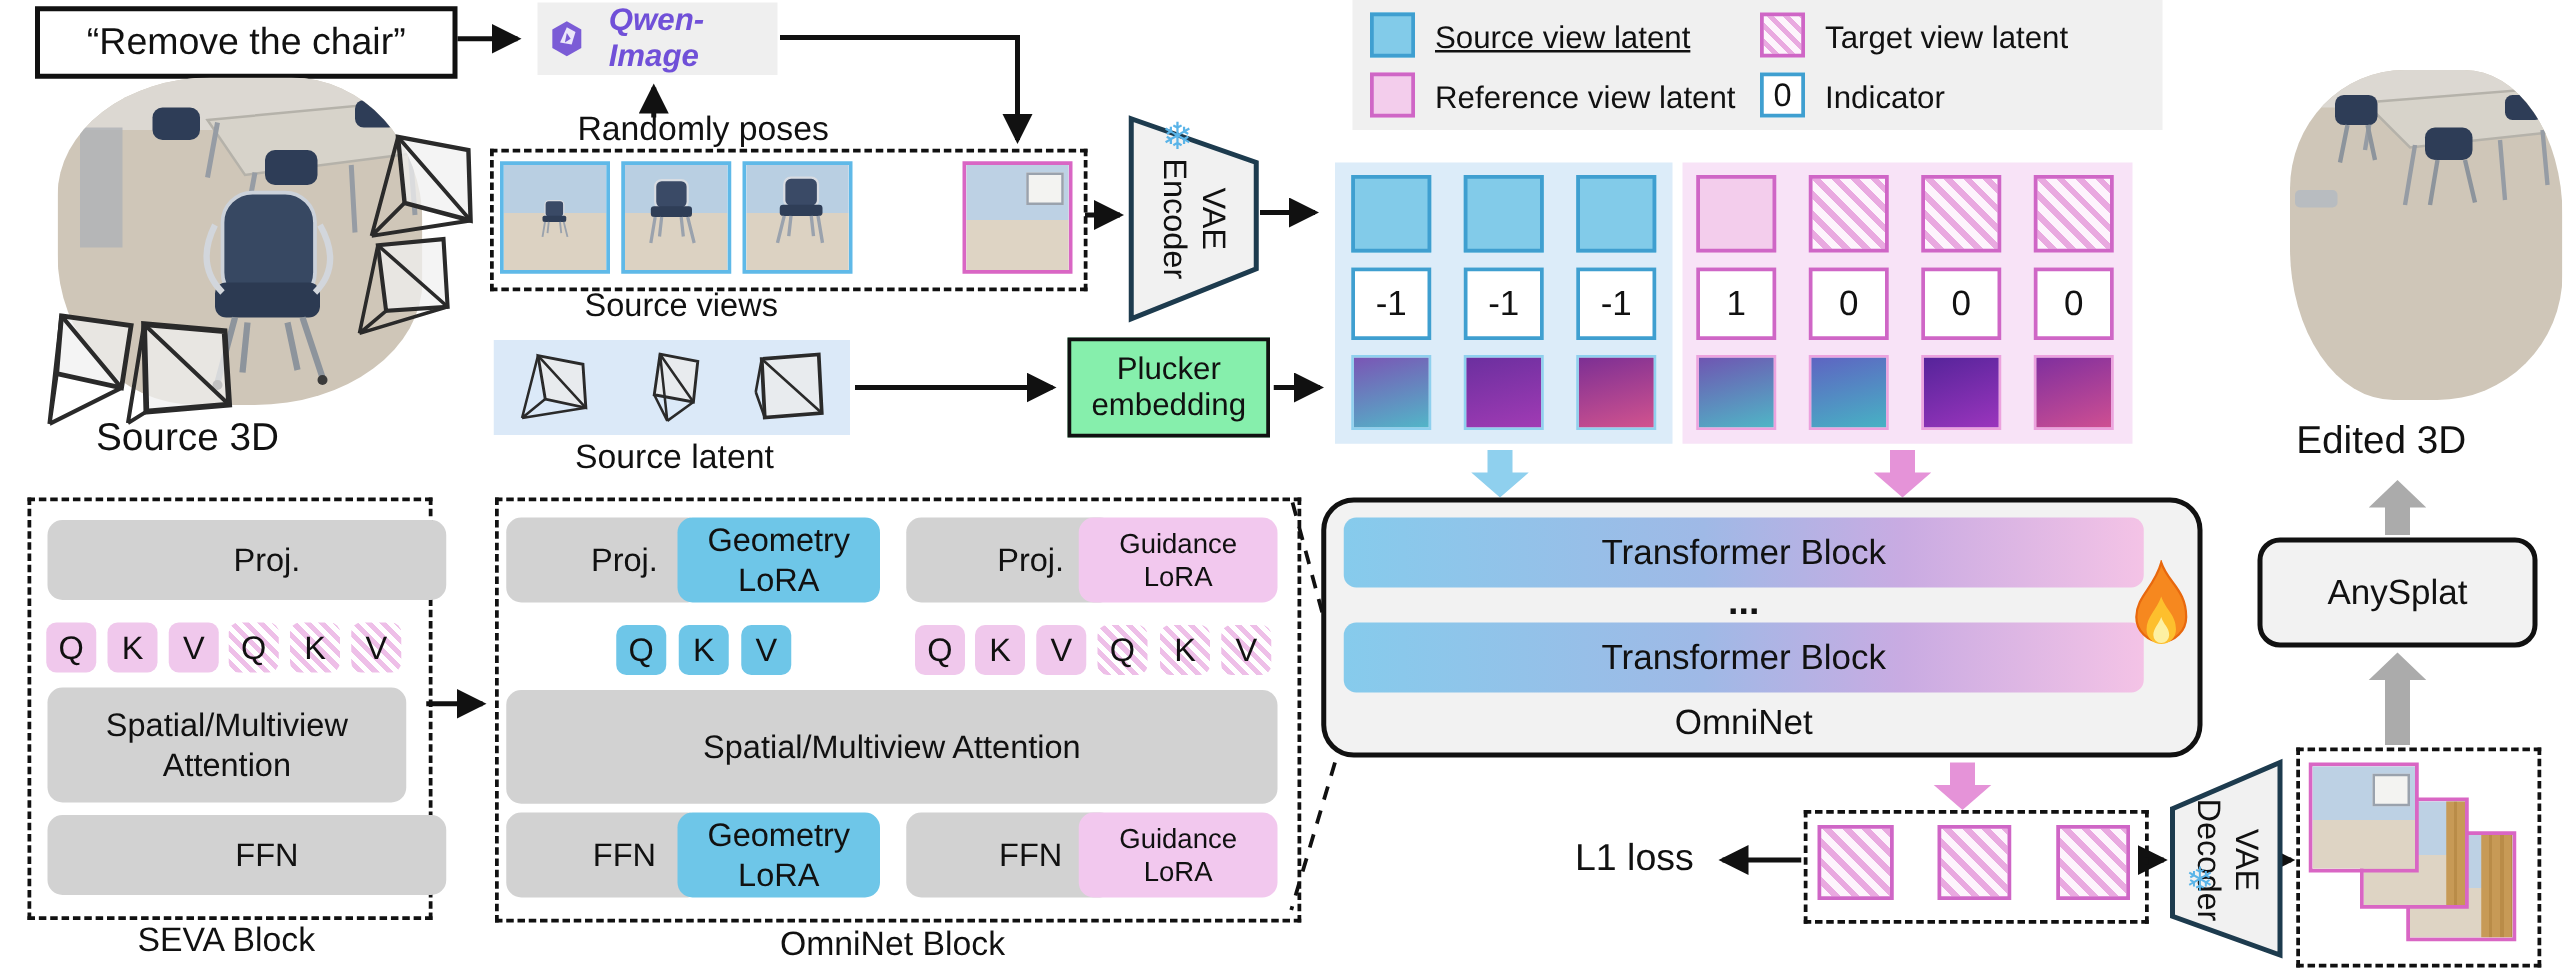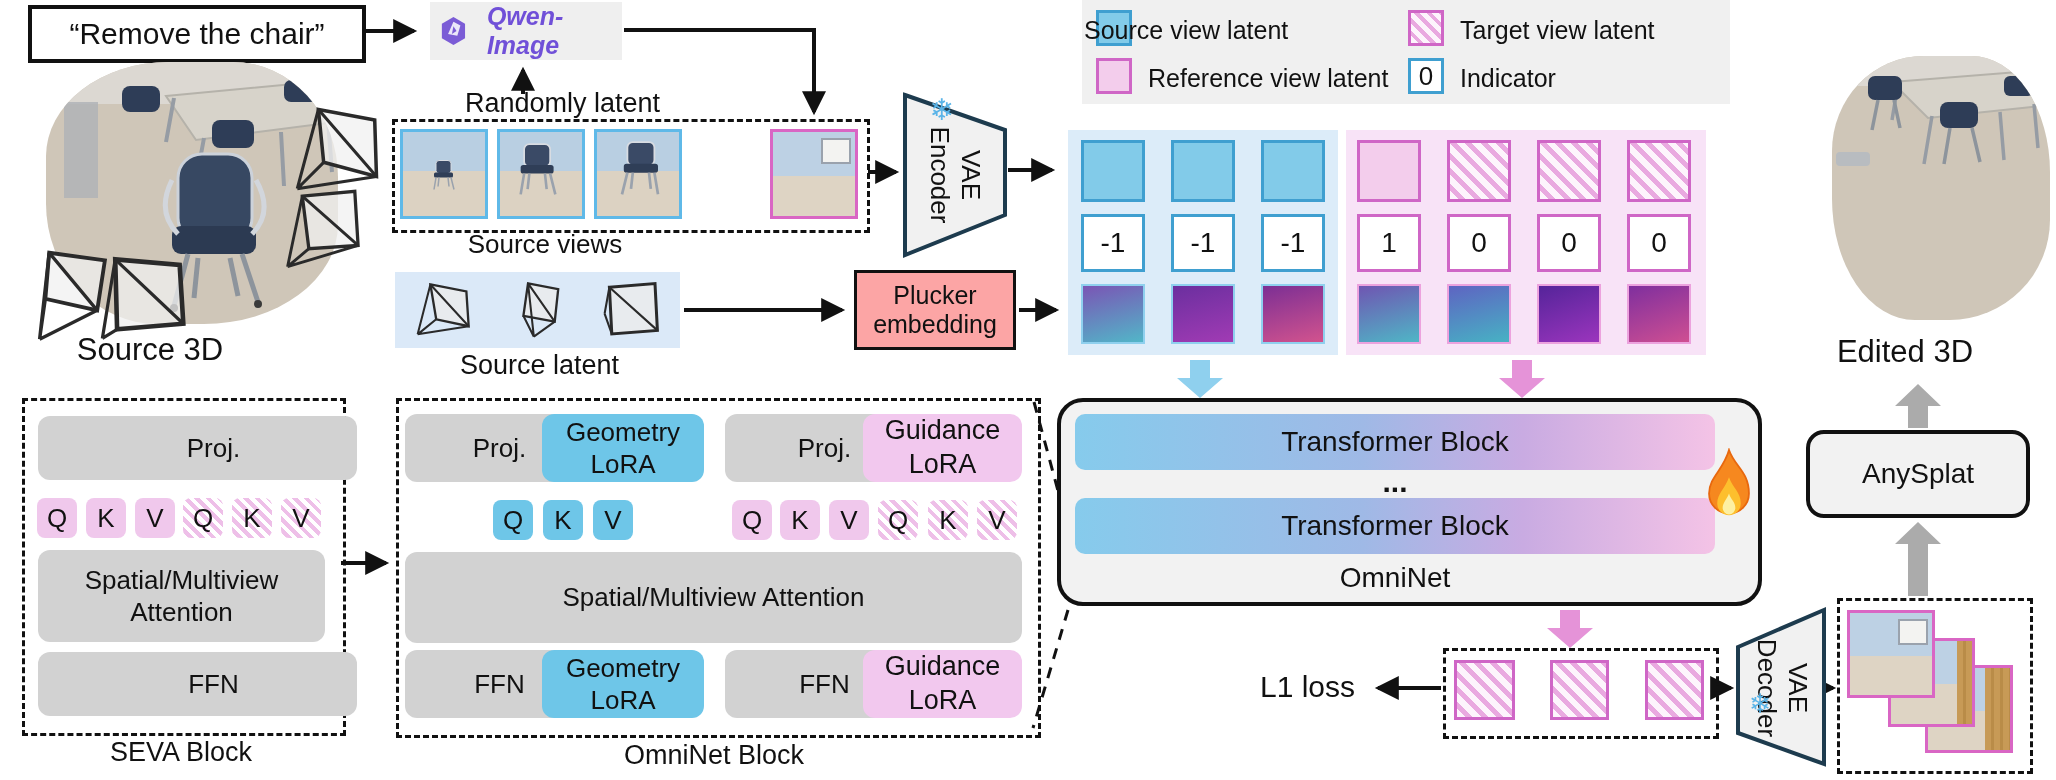--- a/index.html
+++ b/index.html
@@ -20,21 +20,21 @@
   .photo{box-sizing:border-box;width:88px;height:90px;overflow:hidden;}
   .pb-blue{border:3px solid #5fb9e8;}
   .pb-pink{border:3px solid #d966c4;}
   .scene{width:100%;height:100%;position:relative;background:linear-gradient(#b9cfe2 0 46%,#dcd2c2 46% 100%);}
   .scene.cond{background:linear-gradient(#bdd1e4 0 52%,#ded4c4 52% 100%);}
   .scene .chair{position:absolute;}
   .wb{position:absolute;right:4px;top:6px;width:26px;height:22px;background:#f3f3f1;border:2px solid #9aa2ad;}
   .door{position:absolute;right:0;top:0;width:30%;height:100%;background:repeating-linear-gradient(90deg,#c79a56 0 6px,#b98c48 6px 9px);}
   
   .poses-panel{left:395px;top:272px;width:285px;height:76px;background:#dbe9f8;display:flex;align-items:center;justify-content:space-around;}
-  .gray-box{background:#fca5a5;border:3px solid #111;box-sizing:border-box;font-size:25px;line-height:1.15;text-align:center;}
+  .gray-box{background:#86efac;border:3px solid #111;box-sizing:border-box;font-size:25px;line-height:1.15;text-align:center;}
   .legend-bg{left:1082px;top:0;width:648px;height:104px;background:#f0f0f0;}
   .sw{width:36px;height:36px;box-sizing:border-box;}
   .sw-blue{background:#82cbe9;border:3px solid #3f9fd0;}
   .sw-pink{background:#f3cdec;border:3px solid #cf66c6;}
   .sw-striped{background:repeating-linear-gradient(45deg,#fdf4fc 0 5px,#e9a9e0 5px 9px);border:3px solid #cf66c6;}
   .sw-ind{background:#fff;border:3px solid #3f9fd0;font-size:26px;}
   .leg-t{font-size:25px;}
   .panel-blue{left:1068px;top:130px;width:270px;height:225px;background:#dcecf9;}
   .panel-pink{left:1346px;top:130px;width:360px;height:225px;background:#f8e3f7;}
   .cell{width:64px;box-sizing:border-box;}
@@ -55,21 +55,21 @@
   .g-p3{background:linear-gradient(160deg,#55249a,#9b35bd);}
   .g-p4{background:linear-gradient(160deg,#7f2f9e,#cf4f92);}
   
   .omninet-box{left:1057px;top:398px;width:705px;height:208px;background:#f2f2f2;border:4px solid #111;border-radius:26px;box-sizing:border-box;}
   .tbar{left:1075px;width:640px;height:56px;border-radius:10px;font-size:28px;
     background:linear-gradient(90deg,#86cbec 0%,#9fb9e6 45%,#c9abe2 70%,#f4c3e6 100%);}
   .dots{font-size:30px;font-weight:bold;}
   
   .gbar{background:#d2d2d2;border-radius:12px;font-size:26px;line-height:1.25;padding-left:32px;}
   .lora-b{background:#6ec6e8;border-radius:12px;font-size:26px;line-height:1.25;}
-  .lora-p{background:#f2c8ee;border-radius:12px;font-size:27px;line-height:1.25;}
+  .lora-p{background:#f2c8ee;border-radius:12px;font-size:22px;line-height:1.25;}
   .qkv{width:40px;height:40px;border-radius:8px;font-size:26px;}
   .qkv-pink{background:#f0c8ec;}
   .qkv-blue{background:#6ec6e8;}
   .qkv-str{background:repeating-linear-gradient(45deg,#ffffff 0 4px,#eebfe8 4px 8px);}
   
   .blob{overflow:hidden;border-radius:42% 36% 46% 38% / 36% 44% 38% 46%;}
   .anysplat-box{left:1806px;top:430px;width:224px;height:88px;background:#f2f2f2;border:4px solid #111;border-radius:18px;box-sizing:border-box;font-size:28px;}
   .vtxt{font-size:26px;line-height:1.2;text-align:center;white-space:normal;}
   .snow{color:#5ab4e8;font-size:30px;}
 </style>
@@ -119,21 +119,21 @@
 
   <div class="abs qwen-box">
     <svg width="34" height="34" viewBox="0 0 40 40">
       <path d="M20 2 L35 10.5 V29.5 L20 38 L5 29.5 V10.5 Z" fill="#7b5cd6"></path>
       <path d="M20 8 L29 13 L25 26 L13 24 Z" fill="#ffffff" opacity="0.85"></path>
       <path d="M20 14 L24 20 L18 24 Z" fill="#7b5cd6"></path>
     </svg>
     <span class="qwen-label">Qwen-Image</span>
   </div>
 
-  <div class="abs ctr lbl" style="left:415px;top:88px;width:295px;">Randomly latent</div>
+  <div class="abs ctr lbl" style="left:415px;top:88px;width:295px;">Randomly poses</div>
 
   <div class="abs dashed" style="left:392px;top:119px;width:472px;height:108px;"></div>
 
   <div class="abs photo pb-blue" style="left:400px;top:129px;">
     <div class="scene">
       <svg class="chair" style="left:26px;top:26px;" width="30" height="36" viewBox="0 0 60 70">
         <rect x="14" y="4" width="30" height="26" rx="6" fill="#3a4a66" stroke="#d8dce2" stroke-width="2"></rect>
         <rect x="10" y="28" width="38" height="10" rx="3" fill="#2f3e57"></rect>
         <g stroke="#9aa2ad" stroke-width="3" fill="none">
             <path d="M14 38 L10 62 M44 38 L50 62 M20 38 L18 56 M38 38 L40 56"></path>
@@ -194,21 +194,21 @@
   </div>
   <div class="abs ctr lbl" style="left:452px;top:350px;width:175px;">Source latent</div>
 
   <div class="abs ctr gray-box" style="left:854px;top:270px;width:162px;height:80px;">Plucker embedding</div>
 
   <div class="abs ctr snow" style="left:922px;top:92px;width:40px;height:34px;">❄</div>
   <div class="abs ctr vtxt" style="left:895px;top:115px;width:120px;height:120px;transform:rotate(90deg);">VAE Encoder</div>
 
   <div class="abs legend-bg"></div>
   <div class="abs sw sw-blue" style="left:1096px;top:10px;"></div>
-  <div class="abs leg-t" style="left:1084px;top:16px;">Source view latent</div>
+  <div class="abs leg-t" style="left:1148px;top:16px;text-decoration:underline;">Source view latent</div>
   <div class="abs sw sw-striped" style="left:1408px;top:10px;"></div>
   <div class="abs leg-t" style="left:1460px;top:16px;">Target view latent</div>
   <div class="abs sw sw-pink" style="left:1096px;top:58px;"></div>
   <div class="abs leg-t" style="left:1148px;top:64px;">Reference view latent</div>
   <div class="abs sw sw-ind ctr" style="left:1408px;top:58px;">0</div>
   <div class="abs leg-t" style="left:1460px;top:64px;">Indicator</div>
 
   <div class="abs panel-blue"></div>
   <div class="abs cell lat-blue" style="left:1081px;top:140px;"></div>
   <div class="abs cell lat-blue" style="left:1171px;top:140px;"></div>

